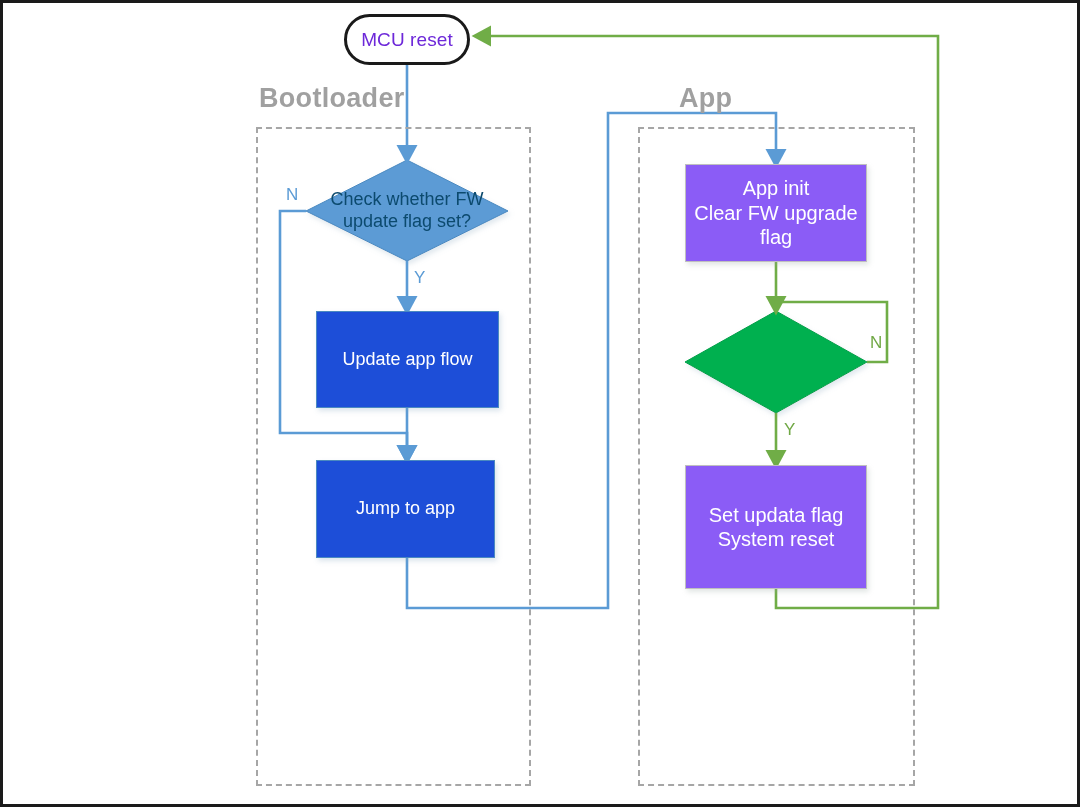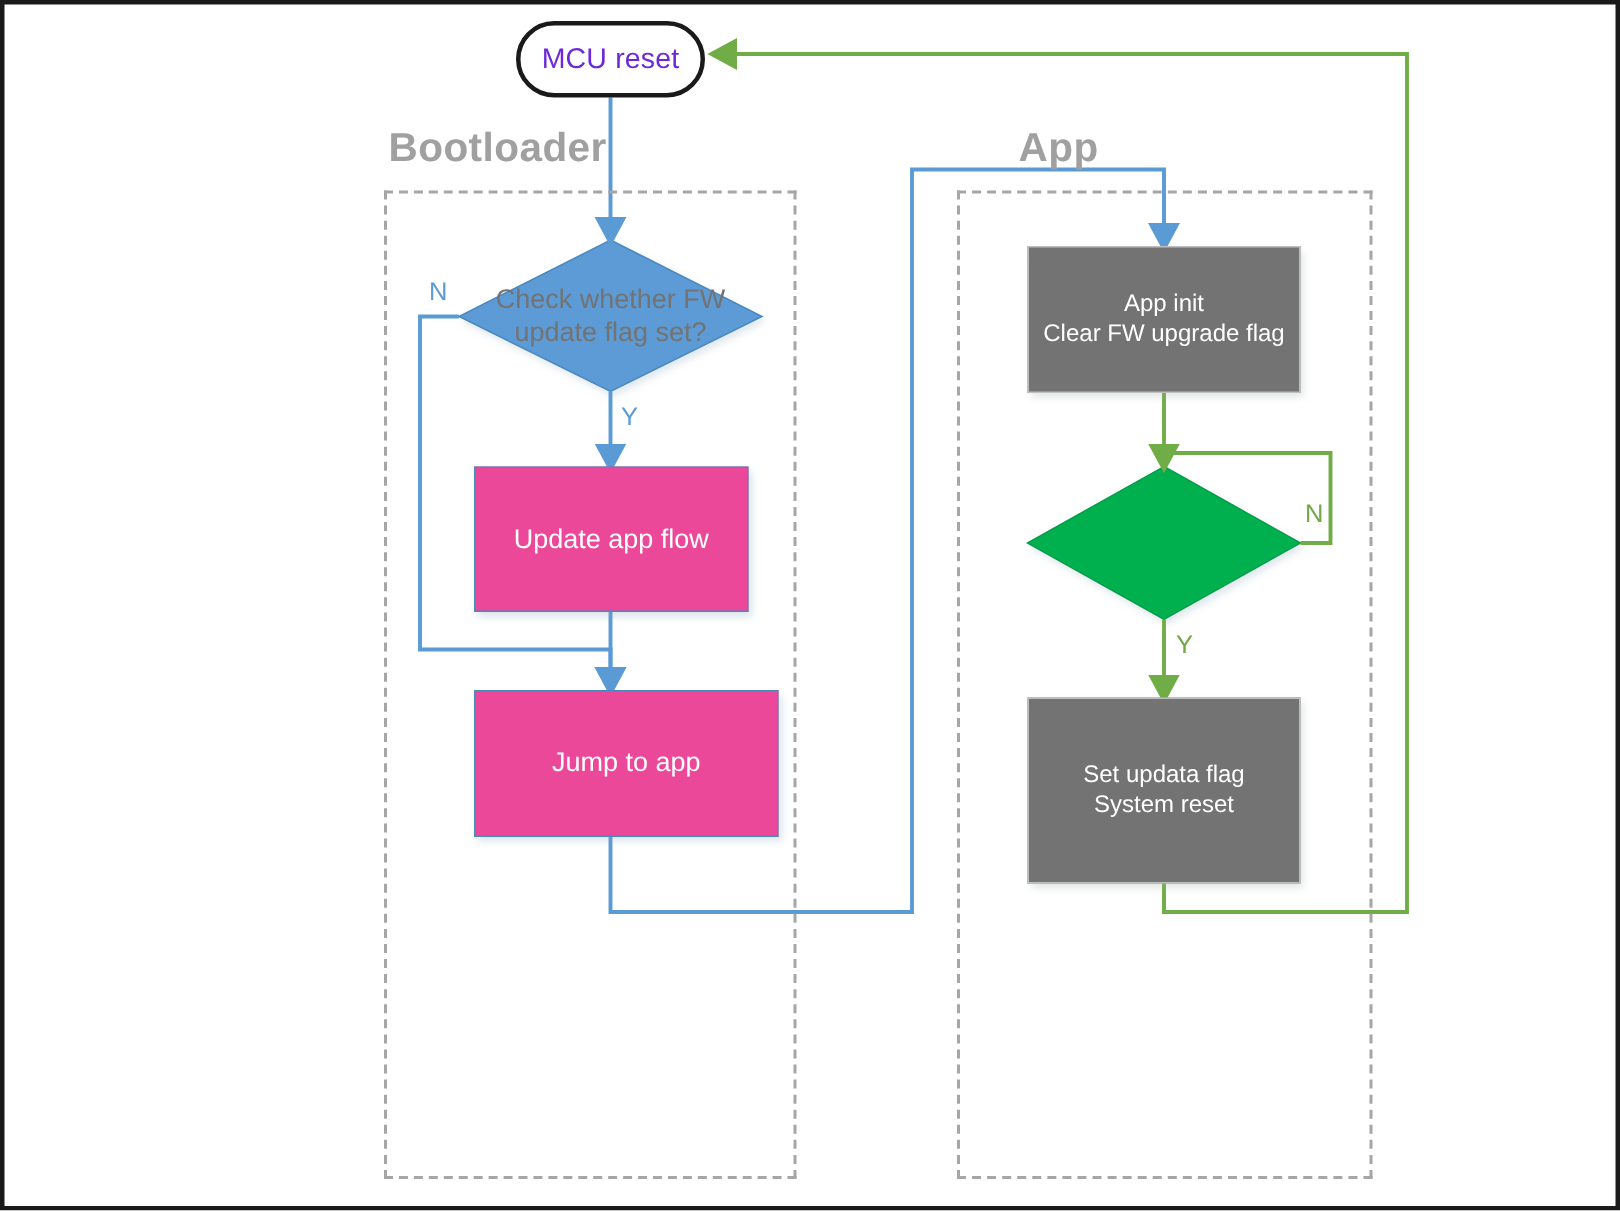--- a/index.html
+++ b/index.html
@@ -40,30 +40,30 @@
   }
   .node-terminal {
     background: #ffffff;
     color: #6d28d9;
     border: 3px solid #1a1a1a;
     border-radius: 28px;
     font-size: 19px;
     letter-spacing: .1px;
   }
   .node-process-blue {
-    background: #ec4899;
+    background: #1d4ed8;
     border: 1px solid #4a89c0;
     box-shadow: 2px 3px 5px rgba(130,160,190,.28);
     font-size: 18px;
   }
   .node-process-green {
-    background: #737373;
+    background: #8b5cf6;
     border: 1px solid #bfbfbf;
     box-shadow: 2px 3px 5px rgba(150,170,160,.28);
-    font-size: 16px;
+    font-size: 20px;
   }
   .group-box {
     position: absolute;
     border: 2px dashed #a6a6a6;
     box-sizing: border-box;
     background: transparent;
     z-index: 1;
   }
   .group-label {
     position: absolute;
@@ -73,21 +73,21 @@
     letter-spacing: .3px;
     z-index: 2;
     white-space: nowrap;
   }
   .diamond-label {
     position: absolute;
     display: flex;
     align-items: center;
     justify-content: center;
     text-align: center;
-    color: #737373;
+    color: #0c4a6e;
     font-size: 18px;
     line-height: 1.22;
     white-space: pre-line;
     z-index: 4;
     pointer-events: none;
   }
   .branch-label {
     position: absolute;
     font-size: 17px;
     z-index: 4;
@@ -142,21 +142,21 @@
   <div class="group-box" style="left:635px; top:124px; width:277px; height:659px;"></div>
   <div class="group-label" style="left:676px; top:80px;">App</div>
 
   <div class="node node-terminal" style="left:341px; top:11px; width:126px; height:51px;">MCU reset</div>
 
   <div class="diamond-label" style="left:304px; top:178px; width:200px; height:60px;">Check whether  FW
 update flag set?</div>
 
   <div class="node node-process-blue" style="left:313px; top:308px; width:183px; height:97px;">Update app flow</div>
 
-  <div class="node node-process-blue" style="left:313px; top:457px; width:203px; height:98px;">Jump to app</div>
+  <div class="node node-process-blue" style="left:313px; top:457px; width:179px; height:98px;">Jump to app</div>
 
   <div class="node node-process-green" style="left:682px; top:161px; width:182px; height:98px;">App init
 Clear FW upgrade flag</div>
 
 
   <div class="node node-process-green" style="left:682px; top:462px; width:182px; height:124px;">Set updata flag
 System reset</div>
 
   <div class="branch-label lbl-blue" style="left:283px; top:182px;">N</div>
   <div class="branch-label lbl-blue" style="left:411px; top:265px;">Y</div>

